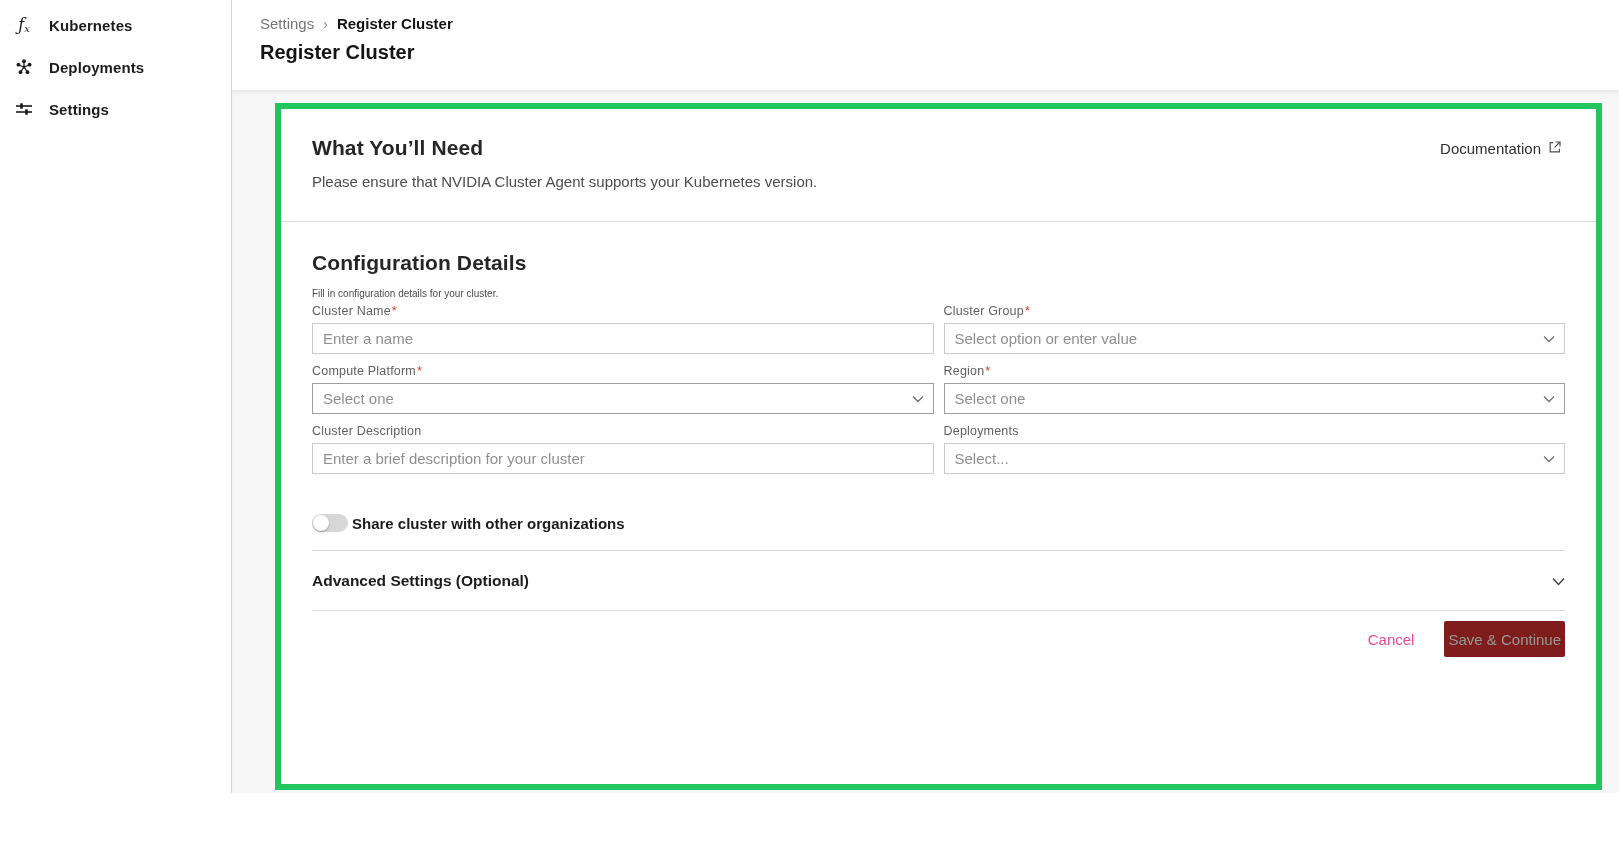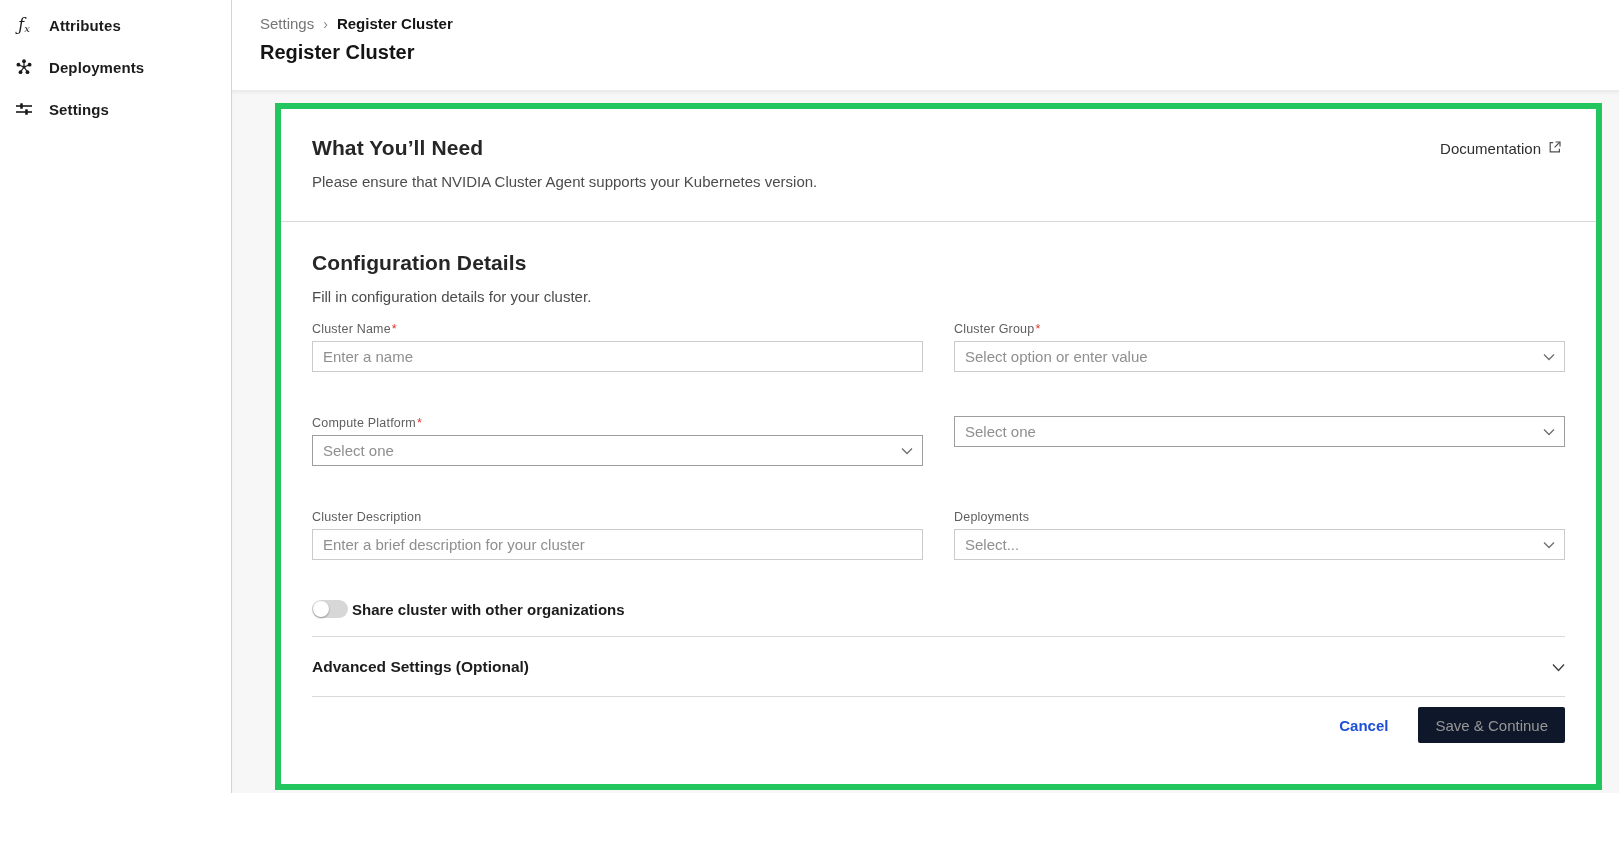--- a/index.html
+++ b/index.html
@@ -29,57 +29,57 @@
 
   
   .card { background:#ffffff; border:6px solid #22c55e; width:1327px; height:687px; }
 
   .section-intro { position:relative; height:113px; padding:27px 31px 0 31px; border-bottom:1px solid #d9d9d9; }
   .h-section { font-size:21px; font-weight:600; color:#262626; letter-spacing:0.1px; }
   .section-intro p { margin-top:13px; font-size:15px; color:#4c4c4c; }
   .doc-link { position:absolute; top:31px; right:34px; display:flex; align-items:center; gap:7px; font-size:15px; color:#2f2f2f; cursor:pointer; }
 
   .section-config { padding:29px 31px 0 31px; }
-  .section-sub { margin-top:13px; font-size:15px; color:#4c4c4c; }
-
-  .form-grid { display:grid; grid-template-columns:1fr 1fr; column-gap:31px; row-gap:44px; margin-top:17px; }
+  .section-sub { margin-top:13px; font-size:10px; color:#4c4c4c; }
+
+  .form-grid { display:grid; grid-template-columns:1fr 1fr; column-gap:31px; row-gap:44px; margin-top:5px;gap:10px; }
   .field-label { font-size:12.5px; color:#5f5f5f; margin-bottom:5px; letter-spacing:0.2px; }
   .req { color:#e0352b; margin-left:1px; }
   .control { position:relative; }
   .control input { width:100%; height:31px; border:1px solid #cbcbcb; background:#ffffff; padding:0 30px 0 10px; font-size:15px; color:#0f766e; font-family:inherit; outline:none; }
   .control.plain input { padding-right:10px; }
   .control input::placeholder { color:#8f8f8f; opacity:1; }
   .control.dark-border input { border-color:#9e9e9e; }
   .chevron { position:absolute; right:10px; top:50%; transform:translateY(-50%); display:flex; }
 
   .toggle-row { display:flex; align-items:center; gap:4px; margin-top:40px; }
   .toggle { width:36px; height:18px; border-radius:10px; background:#d7d7d7; position:relative; cursor:pointer; }
   .toggle .knob { position:absolute; left:1px; top:1px; width:16px; height:16px; border-radius:50%; background:#ffffff; box-shadow:0 1px 2px rgba(0,0,0,0.35); }
   .toggle-label { font-size:15px; font-weight:600; color:#1c1c1c; }
 
   .rule { border:none; border-top:1px solid #d9d9d9; margin-top:18px; }
   .advanced-row { height:60px; display:flex; align-items:center; justify-content:space-between; border-bottom:1px solid #d9d9d9; cursor:pointer; }
   .advanced-label { font-size:15.5px; font-weight:600; color:#1c1c1c; }
 
   .footer-actions { display:flex; justify-content:flex-end; align-items:center; gap:8px; margin-top:10px; }
   .btn { font-family:inherit; font-size:15px; height:36px; border:none; cursor:pointer; border-radius:2px; }
-  .btn-text { background:transparent; color:#1d4ed8; padding:0 22px; font-weight:700; }
-  .btn-primary-disabled { background:#0f172a; color:#979797; padding:0 17px; cursor:default; }
+  .btn-text { background:transparent; color:#ec4899; padding:0 22px; font-weight:400; }
+  .btn-primary-disabled { background:#7f1d1d; color:#979797; padding:0 4px; cursor:default; }
 </style>
 </head>
 <body>
 
 <div class="app">
 
   <nav class="sidebar">
     <div class="sidebar-item">
       <span class="icon">
         <span class="fx-glyph">ƒ<span class="sub">x</span></span>
       </span>
-      <span class="label">Attributes</span>
+      <span class="label">Kubernetes</span>
     </div>
     <div class="sidebar-item">
       <span class="icon">
         <svg width="18" height="18" viewBox="0 0 18 18">
           <g stroke="#1a1a1a" stroke-width="1.2">
             <line x1="9" y1="9" x2="9" y2="3.6"></line>
             <line x1="9" y1="9" x2="14.2" y2="7"></line>
             <line x1="9" y1="9" x2="12.2" y2="13.6"></line>
             <line x1="9" y1="9" x2="5.8" y2="13.6"></line>
             <line x1="9" y1="9" x2="3.8" y2="7"></line>
@@ -179,20 +179,23 @@
                 <input type="text" readonly="" placeholder="Select one" style="">
                 <span class="chevron">
                   <svg width="12" height="8" viewBox="0 0 12 8" fill="none" stroke="#6f6f6f" stroke-width="1.3">
                       <path d="M1 1.5 L6 6.5 L11 1.5"></path>
                     </svg>
                 </span>
               </div>
             </div>
 
             <div class="field">
+              <div class="field-label">
+                <span>Region</span><span class="req">*</span>
+              </div>
               <div class="control dark-border">
                 <input type="text" readonly="" placeholder="Select one" style="">
                 <span class="chevron">
                   <svg width="12" height="8" viewBox="0 0 12 8" fill="none" stroke="#6f6f6f" stroke-width="1.3">
                       <path d="M1 1.5 L6 6.5 L11 1.5"></path>
                     </svg>
                 </span>
               </div>
             </div>
 

